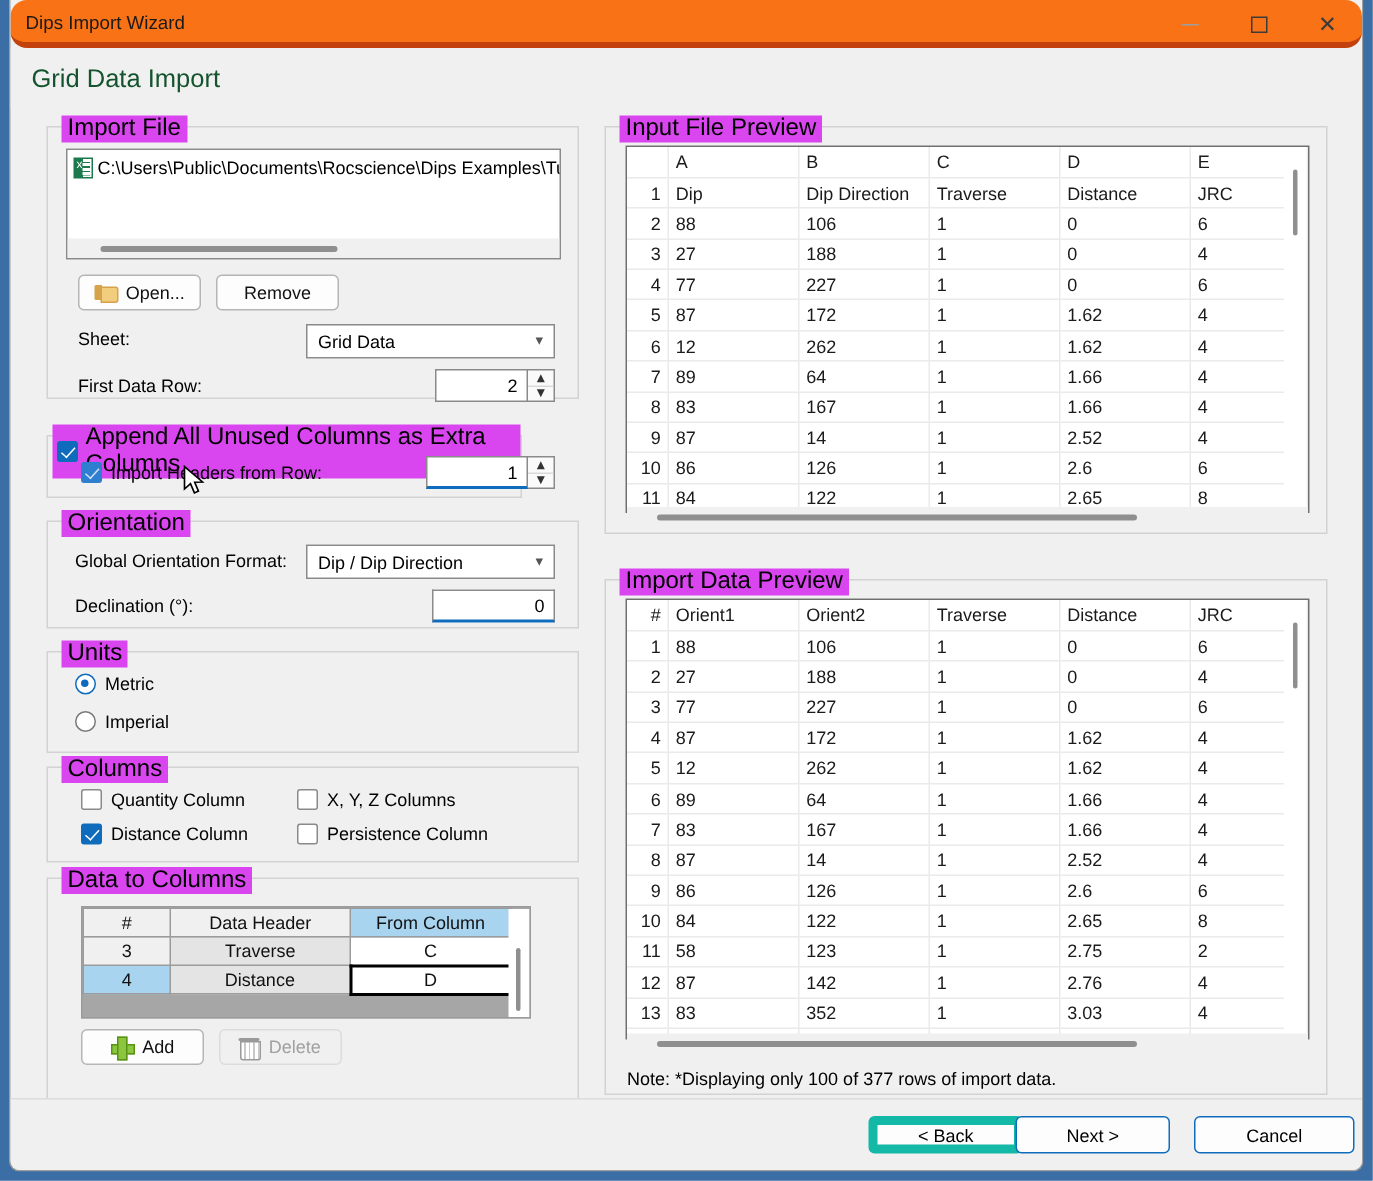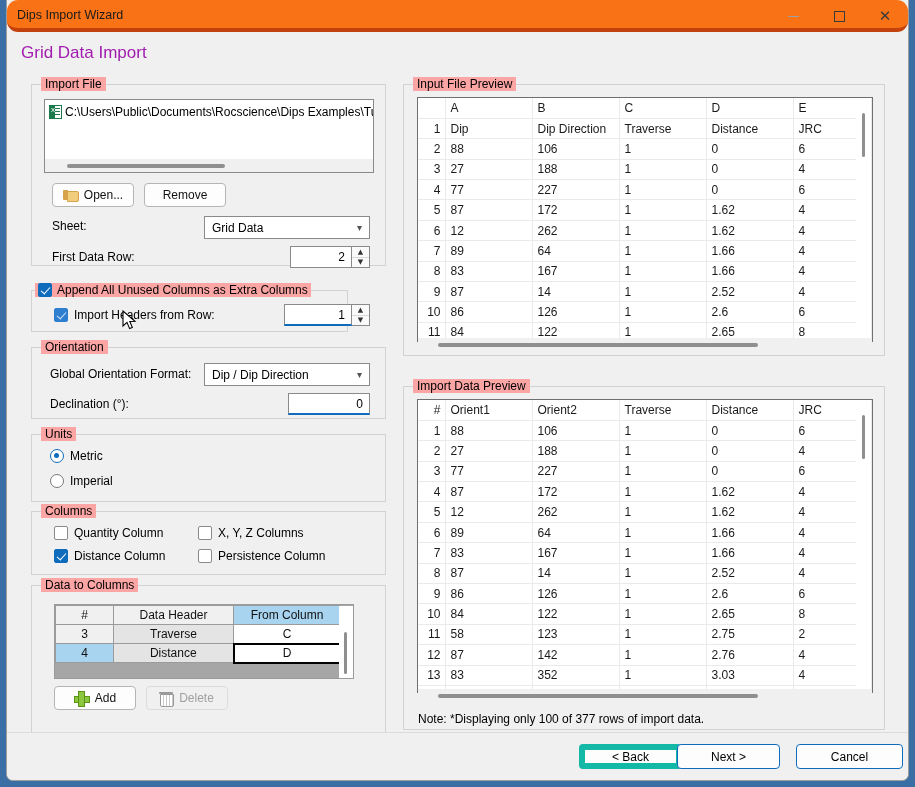--- a/index.html
+++ b/index.html
@@ -40,35 +40,35 @@
     color: #4c4c4c;
   }
   .glyph-min { width: 11px; height: 1px; background: #9aa0a6; }
   .glyph-max { width: 11px; height: 11px; border: 1.3px solid #3b3b3b; }
   .glyph-close { font-size: 15px; line-height: 1; color: #3b3b3b; font-family: "DejaVu Sans", sans-serif; }
 
   
   .pagehead {
     padding: 11px 0 10px 14px;
     font-size: 17px;
-    color: #a21caf;
+    color: #14532d;
     background: #f0f0f0;
   }
 
   
   .group {
     position: absolute;
     border: 1px solid #d2d2d2;
     background: #f0f0f0;
   }
   .group > .glabel {
     position: absolute; top: -8px; left: 9px;
-    background: #fca5a5;
+    background: #d946ef;
     padding: 0 4px;
-    font-size: 12px;
+    font-size: 16px;
     color: #000;
   }
   .group.chk > .glabel { left: 3px; padding: 0 3px; display: flex; align-items: center; gap: 5px; }
 
   
   .cb {
     width: 14px; height: 14px; flex: 0 0 14px;
     border: 1px solid #8a8a8a;
     background: #fff;
     border-radius: 2px;

